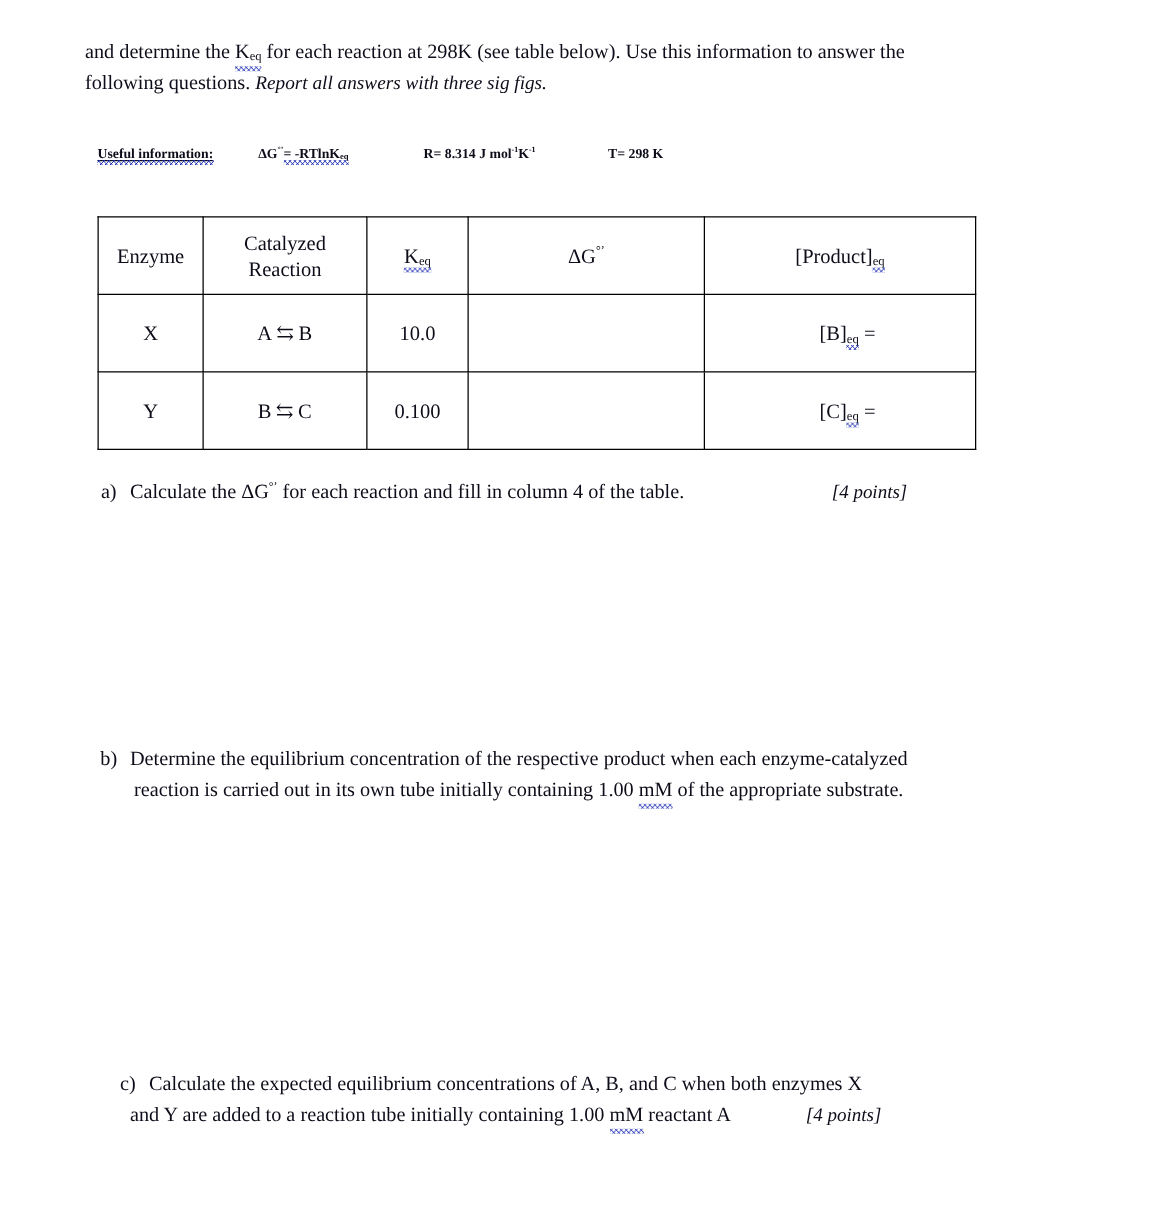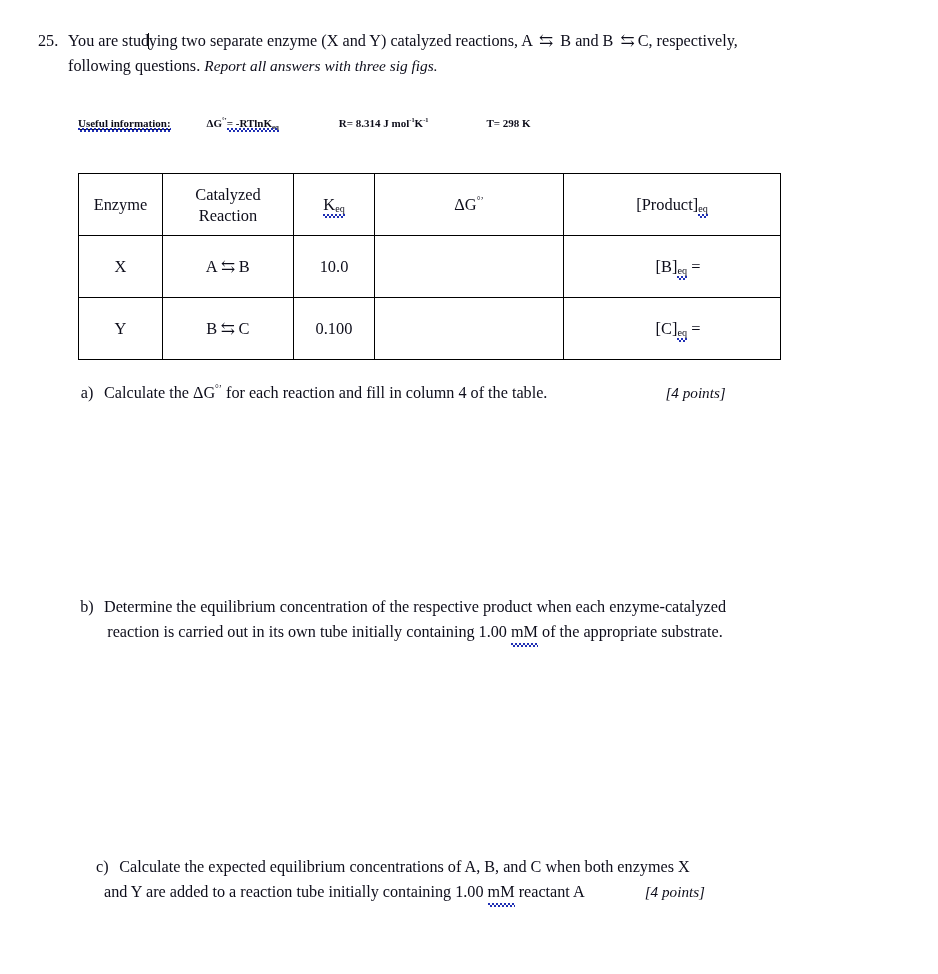--- a/index.html
+++ b/index.html
@@ -153,24 +153,21 @@
   #part-c { left: 70px; top: 855px; }
   .pts-a { display: inline-block; width: 118px; }
   .pts-b { display: inline-block; width: 236px; }
   .pts-c { display: inline-block; width: 60px; }
 </style>
 </head>
 <body>
 
 <div id="question-block">
   <div class="q-line">
-    <span class="q-num">25.</span><span>You are stud</span><span class="caret"></span><span>ying two separate enzyme (X and Y) catalyzed reactions, A</span>
-    <span class="arrow">⇆</span>
-    <span>B and B</span>
-    <span class="arrow">⇆</span><span>C, respectively,</span>
+    <span class="q-indent"></span><span>and determine the </span><span class="squiggle"><span>K</span><sub class="sm">eq</sub></span><span> for each reaction at 298K (see table below). Use this information to answer the</span>
   </div>
   <div class="q-line">
     <span class="q-indent"></span><span>following questions. </span><span class="italic">Report all answers with three sig figs.</span>
   </div>
 </div>
 
 <div id="useful-info-row">
   <span class="squiggle ui-label">Useful information:</span><span class="gap-a"></span><span><span>ΔG</span><sup class="sm">°’</sup><span class="squiggle"><span> = -RTlnK</span><sub class="sm">eq</sub></span></span><span class="gap-b"></span><span><span>R= 8.314 J mol</span><sup class="sm">-1</sup><span>K</span><sup class="sm">-1</sup></span><span class="gap-c"></span><span>T= 298 K</span>
 </div>
 

